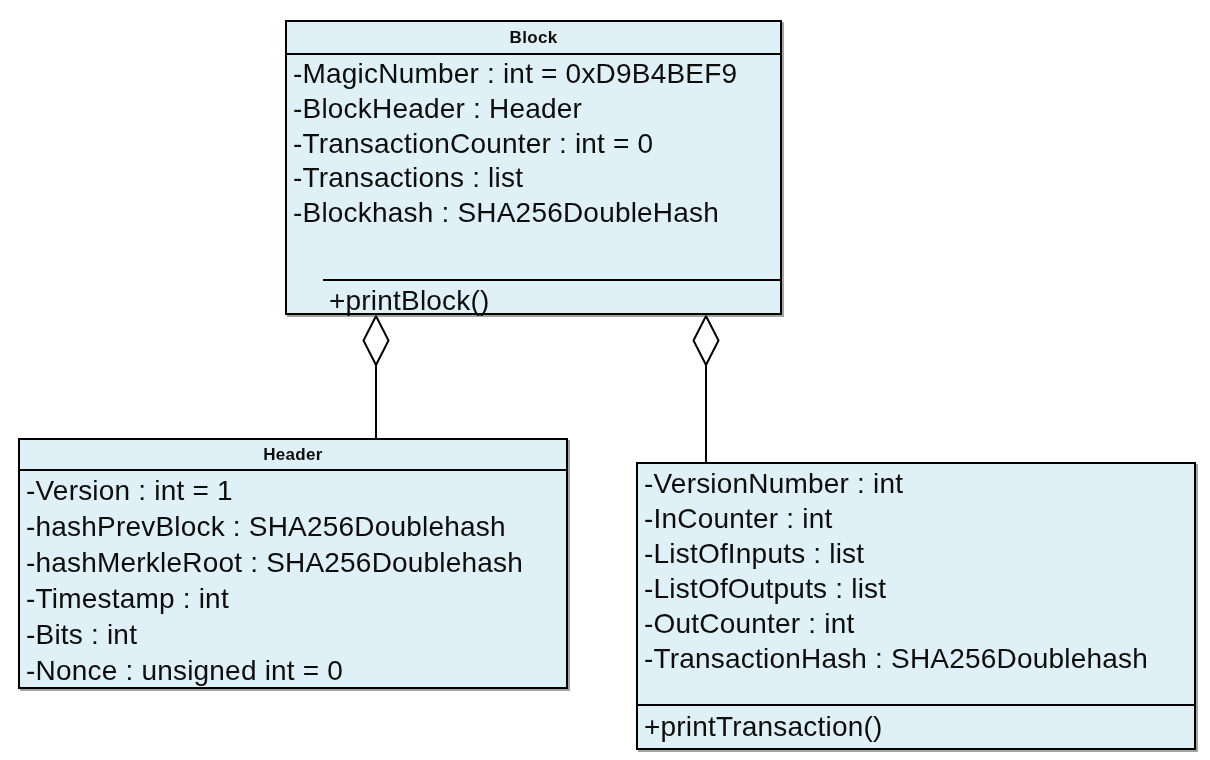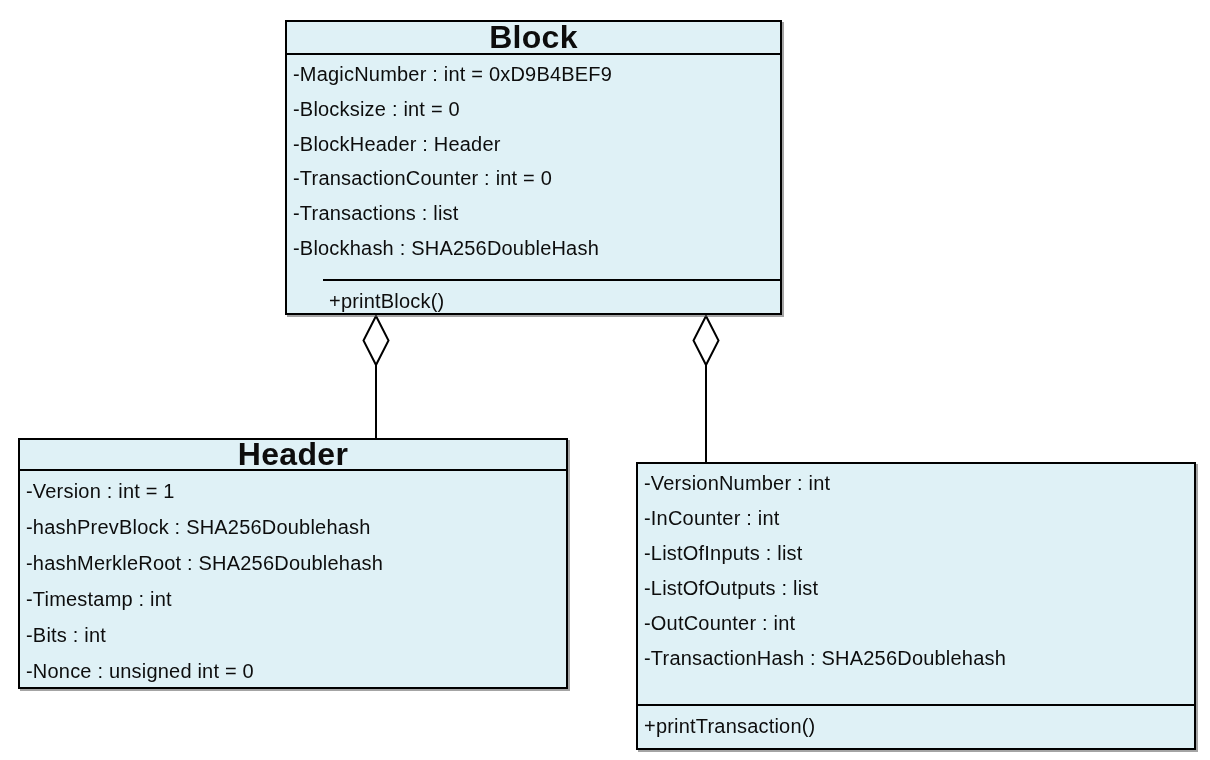--- a/index.html
+++ b/index.html
@@ -22,40 +22,40 @@
     border: 2px solid #000000;
     box-shadow: 2px 2px 0 rgba(90, 90, 90, 0.55);
     display: flex;
     flex-direction: column;
     color: #0d0d0d;
   }
   .uml-title {
     box-sizing: border-box;
     border-bottom: 2px solid #000000;
     font-weight: bold;
-    font-size: 32px;
+    font-size: 17px;
     text-align: center;
     display: flex;
     align-items: center;
     justify-content: center;
     letter-spacing: 0.3px;
   }
   .uml-attrs {
     box-sizing: border-box;
     flex: 1;
     padding: 2px 6px 0 6px;
     overflow: hidden;
   }
   .uml-methods {
     box-sizing: border-box;
     border-top: 2px solid #000000;
     padding: 3px 6px 0 6px;
   }
   .uml-line {
-    font-size: 20px;
+    font-size: 28px;
     letter-spacing: 0.2px;
     white-space: nowrap;
   }
   .c-block   { left: 285px; top: 20px;  width: 497px; height: 295px; }
   .c-block .uml-title   { height: 33px; }
   .c-block .uml-line    { line-height: 34.8px; }
   .c-block .uml-methods { height: 34px; margin-left: 36px; }
 
   .c-header  { left: 18px;  top: 438px; width: 550px; height: 251px; }
   .c-header .uml-title  { height: 31px; }
@@ -88,21 +88,20 @@
     <g>
       <line x1="706" y1="364" x2="706" y2="462" stroke="#000000" stroke-width="2"></line>
       <polygon points="706,316 718.5,340.5 706,365 693.5,340.5" fill="#ffffff" stroke="#000000" stroke-width="2"></polygon>
     </g>
   </svg>
 
   <div class="uml-class c-block">
     <div class="uml-title">Block</div>
     <div class="uml-attrs">
       <div class="uml-line">-MagicNumber : int = 0xD9B4BEF9</div>
-      <div class="uml-line">-Blocksize : int = 0</div>
       <div class="uml-line">-BlockHeader : Header</div>
       <div class="uml-line">-TransactionCounter : int = 0</div>
       <div class="uml-line">-Transactions : list</div>
       <div class="uml-line">-Blockhash : SHA256DoubleHash</div>
     </div>
     <div class="uml-methods">
       <div class="uml-line">+printBlock()</div>
     </div>
   </div>
 

